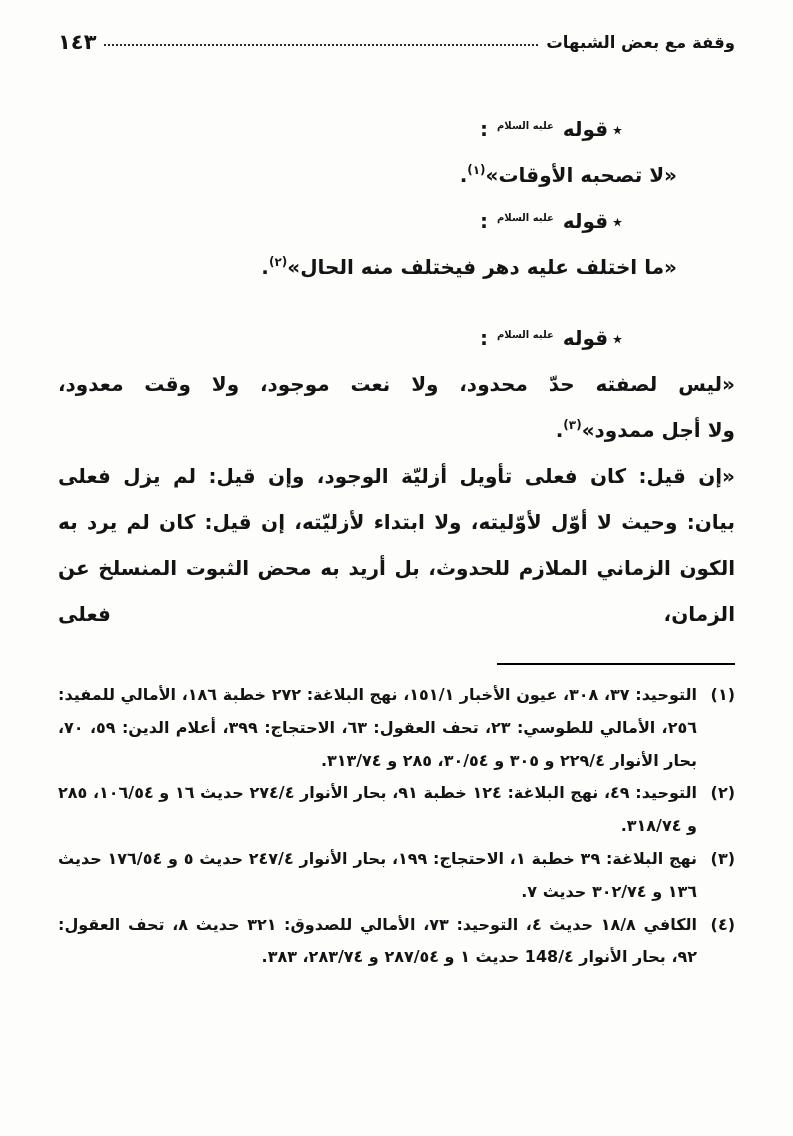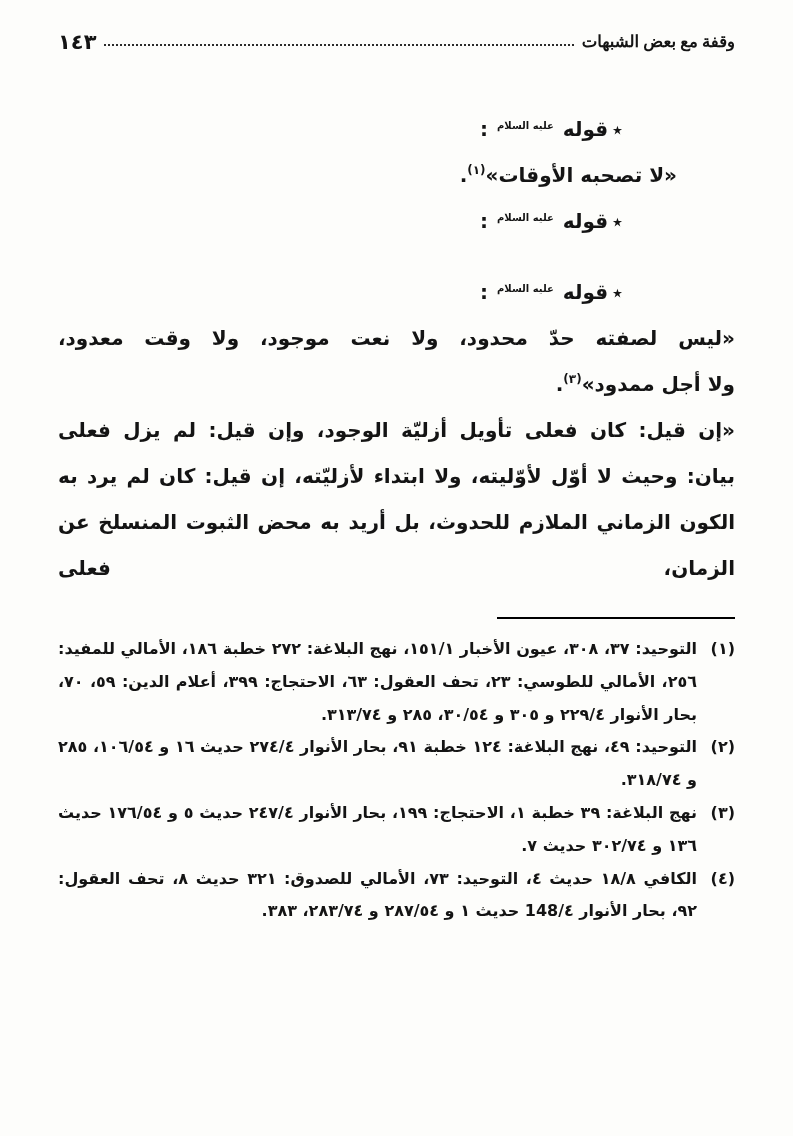--- a/index.html
+++ b/index.html
@@ -24,21 +24,20 @@
   
   .running-head {
     display: flex;
     align-items: flex-end;
     font-weight: bold;
   }
   .running-head .head-title {
     font-size: 16.5px;
     white-space: nowrap;
     padding-bottom: 2px;
-    font-family: Liberation Serif, serif;
   }
   .running-head .leader {
     flex: 1;
     border-bottom: 2.6px dotted #2a2a2a;
     margin: 0 8px 8px 8px;
     height: 1px;
   }
   .running-head .page-num {
     font-size: 21px;
     white-space: nowrap;
@@ -130,20 +129,23 @@
     <div class="line quote">
       <span>«لا تصحبه الأوقات»</span><sup class="fn-ref">(١)</sup><span>.</span>
     </div>
 
     <div class="line salutation">
       <span class="star">٭</span><span>قوله</span>
       <span class="honorific">عليه السلام</span>
       <span>:</span>
     </div>
 
+    <div class="line quote">
+      <span>«ما اختلف عليه دهر فيختلف منه الحال»</span><sup class="fn-ref">(٢)</sup><span>.</span>
+    </div>
 
     <div class="line salutation gap-top">
       <span class="star">٭</span><span>قوله</span>
       <span class="honorific">عليه السلام</span>
       <span>:</span>
     </div>
 
     <div class="line quote-full">
       <span>«ليس لصفته حدّ محدود، ولا نعت موجود، ولا وقت معدود،</span>
     </div>

